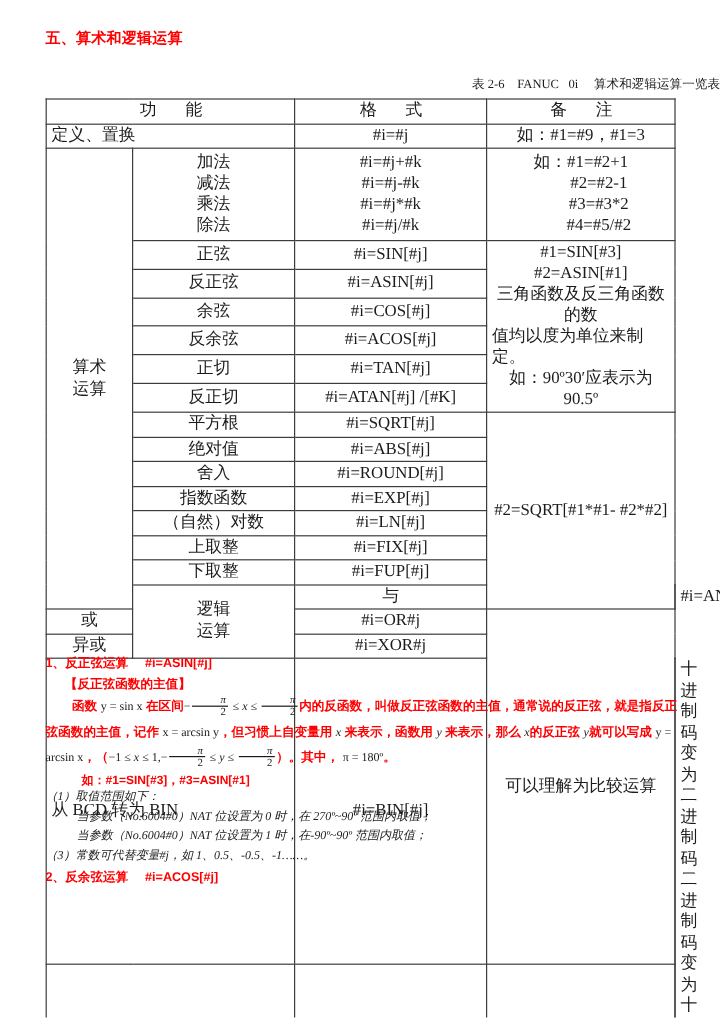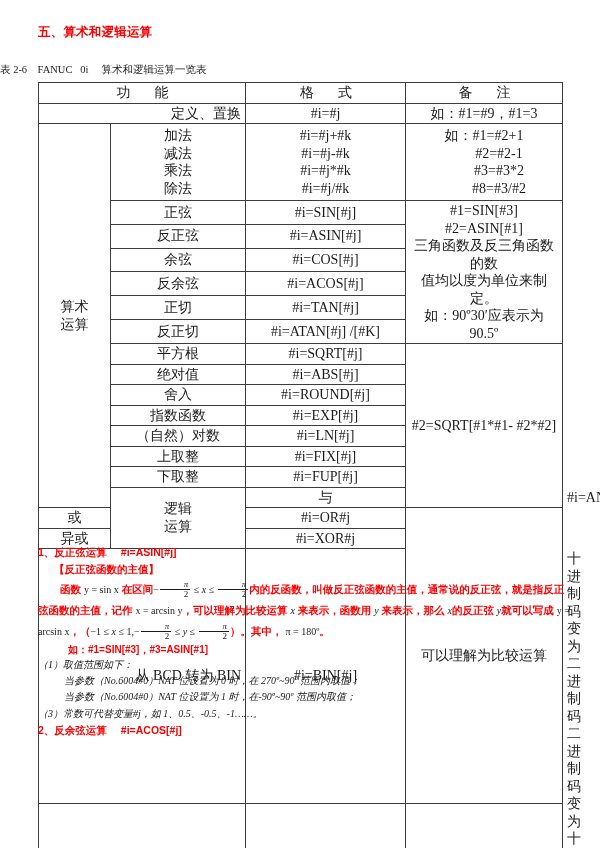--- a/index.html
+++ b/index.html
@@ -34,21 +34,21 @@
     font-size: 12.5px;
     color: #ff0000;
     letter-spacing: 0.2px;
   }
 
   .table-caption {
     position: absolute;
     left: 0;
     right: 0;
     top: 63px;
-    text-align: left;
+    text-align: right;
     font-size: 10.5px;
     color: #1b1b1b;
     white-space: pre;
   }
 
   
   .tbl-wrap {
     position: absolute;
     left: 38px;
     top: 82px;
@@ -73,37 +73,37 @@
   .col-b { width: 135px; }
   .col-c { width: 160px; }
   .col-d { width: 157px; }
 
   .hdr {
     text-align: center;
     letter-spacing: 5px;
     padding-left: 10px !important;
     height: 19px;
   }
-  .ctr { text-align: right; }
+  .ctr { text-align: left; }
   .lft { text-align: center; }
   .grp {
     text-align: center;
     line-height: 1.55;
   }
   .multiline {
     line-height: 1.62;
     padding-top: 3px !important;
     padding-bottom: 3px !important;
     border-radius: 22px;
   }
   .rmk-ind { display: block; }
   .rmk-ind.i1 { padding-left: 30px; }
   .rmk-top { vertical-align: top; }
   .rmk-note { text-align: center; line-height: 1.7; }
-  .rmk-note .ln-l { text-align: center; display: block; }
+  .rmk-note .ln-l { text-align: left; display: block; }
   .rmk-tight { line-height: 1.32; }
 
   
   .prose {
     position: absolute;
     left: 38px;
     top: 546px;
     width: 534px;
   }
   .red-head {
@@ -211,21 +211,21 @@
           <td class="lft multiline">
             <span class="rmk-ind">#i=#j+#k</span>
             <span class="rmk-ind">#i=#j-#k</span>
             <span class="rmk-ind">#i=#j*#k</span>
             <span class="rmk-ind">#i=#j/#k</span>
           </td>
           <td class="lft multiline">
             <span class="rmk-ind">如：#1=#2+1</span>
             <span class="rmk-ind i1">#2=#2-1</span>
             <span class="rmk-ind i1">#3=#3*2</span>
-            <span class="rmk-ind i1">#8=#3/#2</span>
+            <span class="rmk-ind i1">#4=#5/#2</span>
           </td>
         </tr>
 
         <tr>
           <td class="lft">正弦</td>
           <td class="lft">#i=SIN[#j]</td>
           <td class="rmk-note" rowspan="6">
             <span class="rmk-ind">#1=SIN[#3]</span>
             <span class="rmk-ind">#2=ASIN[#1]</span>
             <span class="rmk-ind">三角函数及反三角函数的数</span>
@@ -324,21 +324,21 @@
     <p class="red-head">
       <span>1、</span><span>反正弦运算</span><span class="gap"></span><span>#i=ASIN[#j]</span>
     </p>
 
     <p class="red-sub">【反正弦函数的主值】</p>
 
     <p class="red-para">
       <span>函数</span>
       <span class="mq">y = sin x</span>
       <span>在区间</span><span class="mq">−<span class="frac"><span class="num">π</span><span class="den">2</span></span> ≤ <span class="mi">x</span> ≤ <span class="frac"><span class="num">π</span><span class="den">2</span></span></span><span>内的反函数，叫做反正弦函数的主值，通常说的反正弦，就是指反正弦函数的主值，记作</span>
-      <span class="mq">x = arcsin y</span><span>，可以理解为比较运算</span>
+      <span class="mq">x = arcsin y</span><span>，但习惯上自变量用</span>
       <span class="mq mi">x</span>
       <span>来表示，函数用</span>
       <span class="mq mi">y</span>
       <span>来表示，那么</span>
       <span class="mq mi">x</span><span>的反正弦</span>
       <span class="mq mi">y</span><span>就可以写成</span>
       <span class="mq">y = arcsin x</span><span>，（</span><span class="mq"><span class="mn">−1 ≤ </span><span class="mi">x</span><span class="mn"> ≤ 1,−</span><span class="frac"><span class="num">π</span><span class="den">2</span></span> ≤ <span class="mi">y</span> ≤ <span class="frac"><span class="num">π</span><span class="den">2</span></span></span><span>）。其中，</span>
       <span class="mq">π = 180º</span><span>。</span>
     </p>
 

